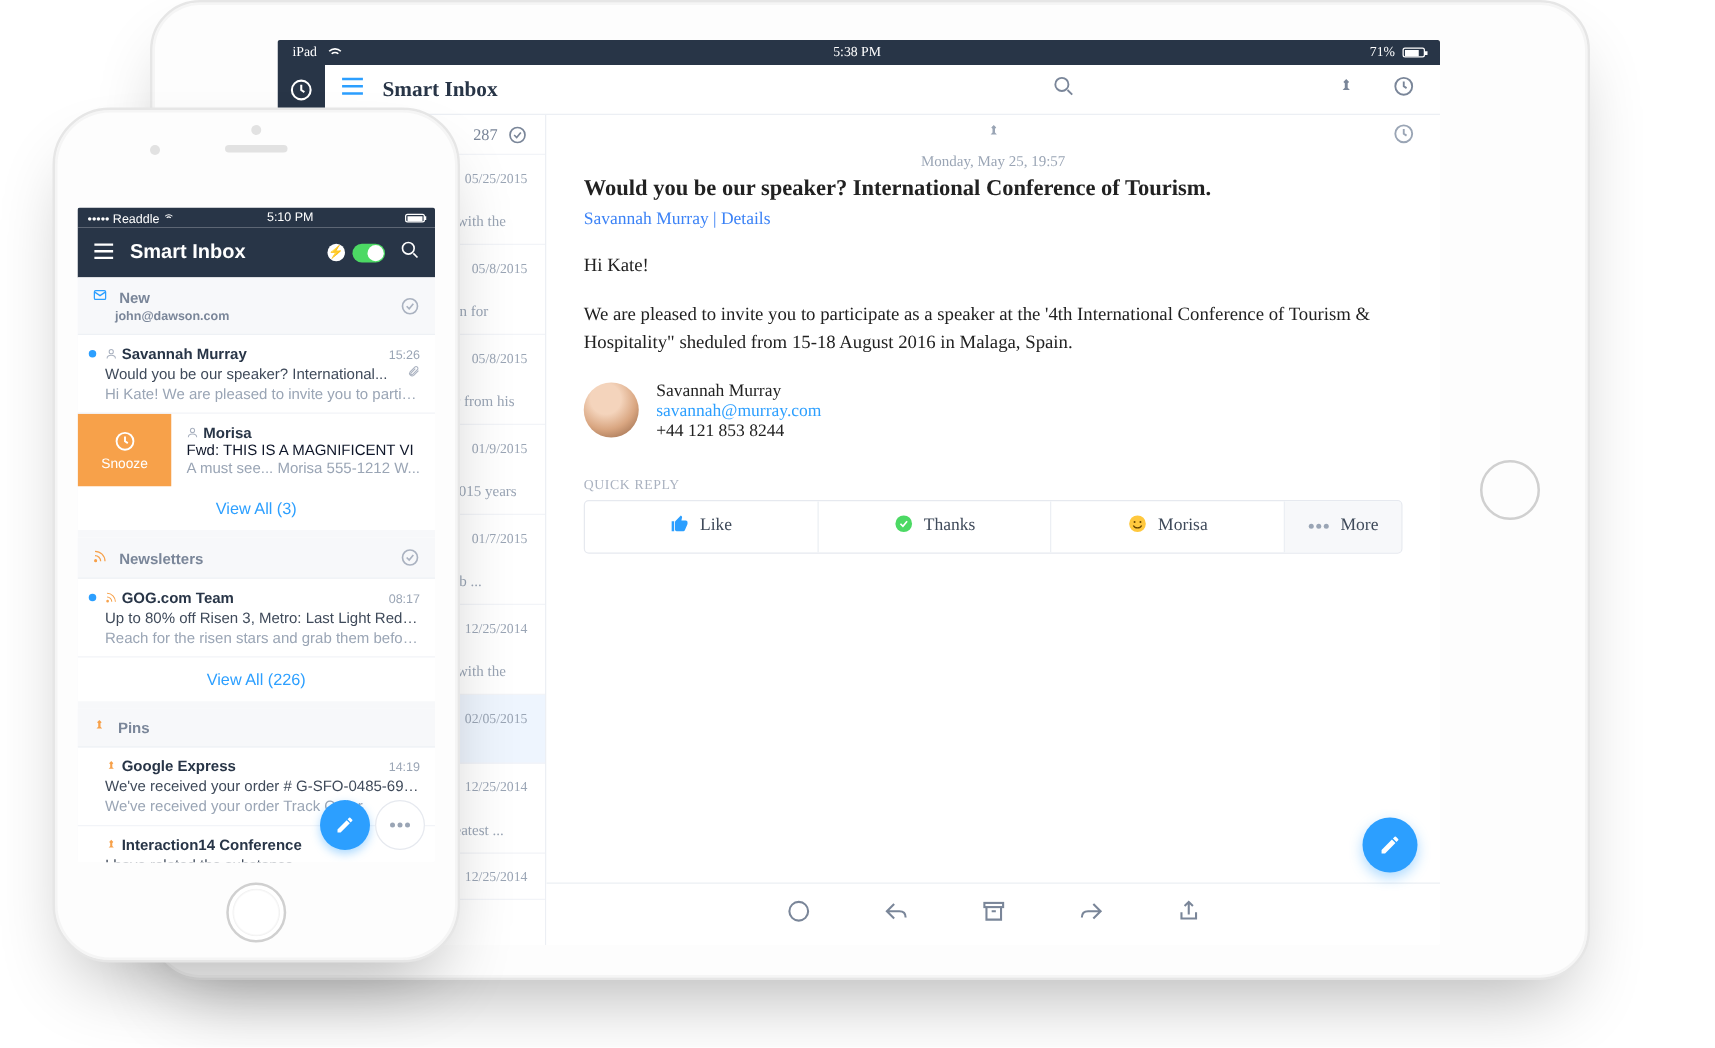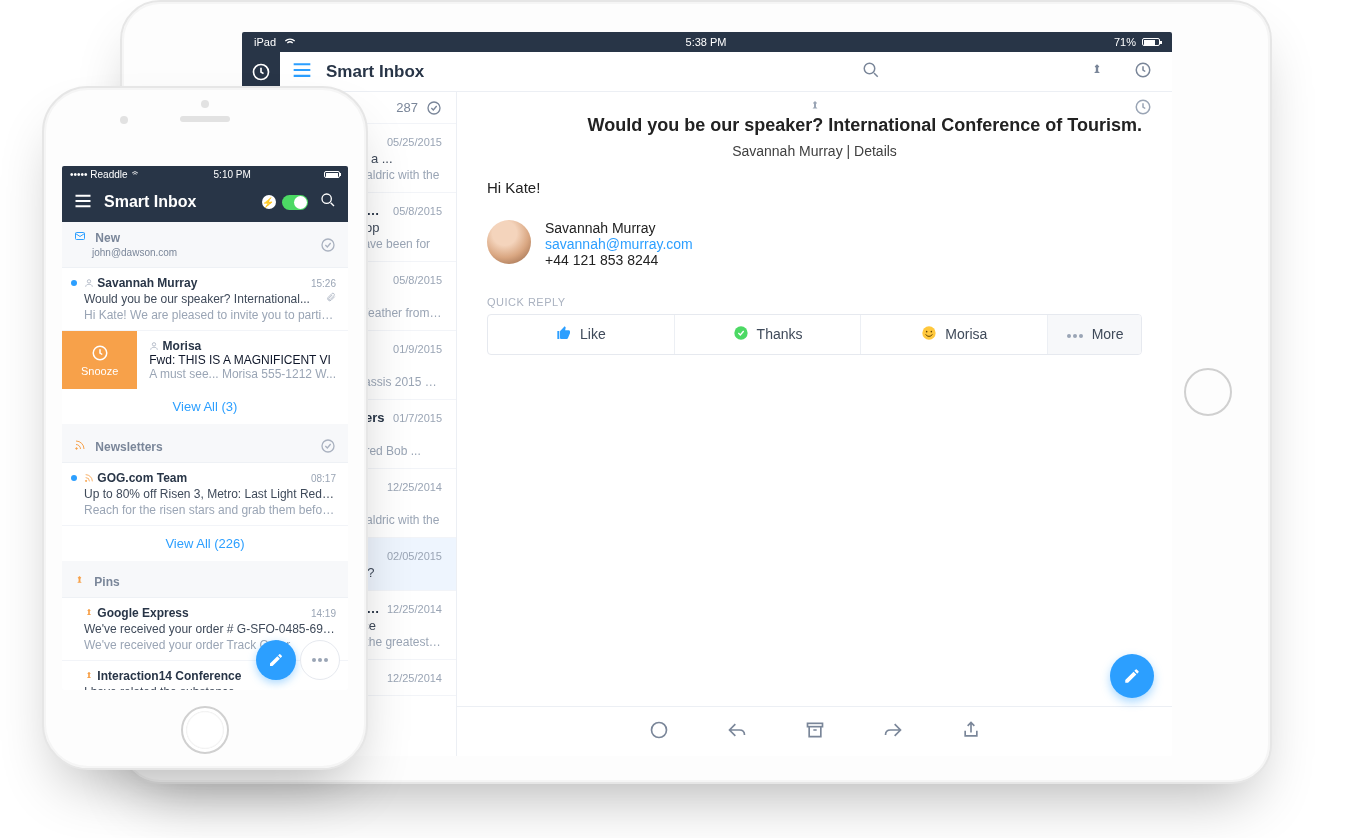--- a/index.html
+++ b/index.html
@@ -29,27 +29,28 @@
   right: 38px;
   top: 50%;
   transform: translateY(-50%);
   width: 48px;
   height: 48px;
   border: 2px solid #d0d0d0;
   border-radius: 50%;
 }
 .ipad-screen {
   position: absolute;
-  left: 120px;
+  left: 100px;
   top: 30px;
   width: 930px;
   height: 724px;
   background: #fff;
   border-radius: 2px;
   overflow: hidden;
+  font-family: Liberation Serif, serif;
 }
 
 
 .ipad-status {
   height: 20px;
   background: #283547;
   color: #fff;
   font-size: 11px;
   display: flex;
   align-items: center;
@@ -141,22 +142,22 @@
 
 .ipad-reader {
   flex: 1;
   position: relative;
   padding: 20px 30px 70px 30px;
   overflow: hidden;
 }
 .ipad-reader .pin-icon { position:absolute; left:50%; top:6px; transform:translateX(-50%); color:#9aa5b5; }
 .ipad-reader .clock-icon { position:absolute; right:20px; top:6px; color:#9aa5b5; }
 .ipad-reader .meta-date { text-align:center; font-size:12px; color:#9aa5b5; margin-top:10px; }
-.ipad-reader .subject { text-align:right; font-size:18px; font-weight:700; color:#222; margin-top:2px; line-height:1.3; }
-.ipad-reader .from-line { text-align:center; font-size:14px; color:#404040; margin-top:6px; }
+.ipad-reader .subject { text-align:left; font-size:18px; font-weight:700; color:#222; margin-top:2px; line-height:1.3; }
+.ipad-reader .from-line { text-align:left; font-size:14px; color:#3b82f6; margin-top:6px; }
 .ipad-reader .body { margin-top:18px; font-size:15px; color:#222; line-height:1.5; }
 .ipad-reader .body p { margin-bottom:16px; }
 .ipad-reader .sig { display:flex; gap:14px; align-items:flex-start; margin-top:20px; }
 .ipad-reader .avatar {
   width:44px; height:44px; border-radius:50%;
   background: radial-gradient(circle at 40% 30%, #f4d4bc 30%, #d9a681 60%, #8a5c3e 100%);
 }
 .ipad-reader .sig-text { font-size:14px; }
 .ipad-reader .sig-name { font-weight:400; color:#222; }
 .ipad-reader .sig-email { color:#2c9fff; }
@@ -244,21 +245,21 @@
 .ph-section {
   background:#fff; margin-bottom:6px;
 }
 .ph-section-header {
   display:flex; align-items:center; justify-content:space-between;
   padding:8px 12px;
   background:#f7f8fa; border-bottom:1px solid #eef1f5;
   font-size:12px; color:#7a8699; font-weight:600;
 }
 .ph-section-header .icon { margin-right:6px; }
-.ph-section-header .sub { font-weight:400; }
+.ph-section-header .sub { font-weight:700; }
 
 .ph-item {
   padding:8px 12px 8px 22px; border-bottom:1px solid #f2f4f8;
   font-size:12px; position:relative;
 }
 .ph-item .dot { position:absolute; left:9px; top:12px; width:6px; height:6px; background:#2c9fff; border-radius:50%; }
 .ph-item .row1 { display:flex; justify-content:space-between; align-items:baseline; }
 .ph-item .sender { font-weight:700; color:#283547; }
 .ph-item .time { font-size:10px; color:#9aa5b5; }
 .ph-item .subject { color:#3f4a5a; margin-top:2px; white-space:nowrap; overflow:hidden; text-overflow:ellipsis; }
@@ -434,25 +435,27 @@
               <path d="M12 2l4 4-2 2v6l3 3H7l3-3V8L8 6l4-4z"></path>
             </svg>
         </span>
         <span class="clock-icon">
           <svg width="18" height="18" viewBox="0 0 24 24" fill="none" stroke="#9aa5b5" stroke-width="2">
               <circle cx="12" cy="12" r="9"></circle>
               <path d="M12 7v5l3 2"></path>
             </svg>
         </span>
 
+        <div class="meta-date">Monday, May 25, 19:57</div>
         <div class="subject">Would you be our speaker? International Conference of Tourism.</div>
         <div class="from-line">Savannah Murray | Details</div>
 
         <div class="body">
           <p>Hi Kate!</p>
+          <p>We are pleased to invite you to participate as a speaker at the '4th International Conference of Tourism &amp; Hospitality" sheduled from 15-18 August 2016 in Malaga, Spain.</p>
         </div>
 
         <div class="sig">
           <div class="avatar"></div>
           <div class="sig-text">
             <div class="sig-name">Savannah Murray</div>
             <div class="sig-email">savannah@murray.com</div>
             <div class="sig-phone">+44 121 853 8244</div>
           </div>
         </div>

